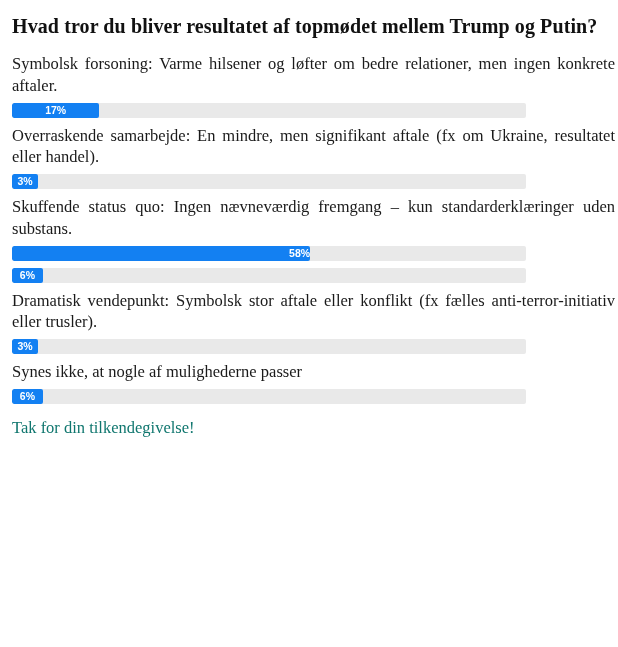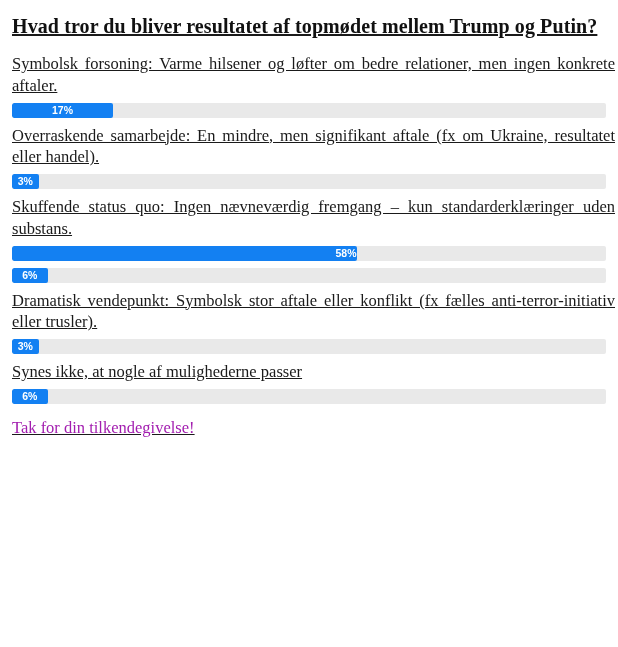--- a/index.html
+++ b/index.html
@@ -11,21 +11,20 @@
     height: 647px;
     background: #ffffff;
     font-family: "Liberation Serif", serif;
     color: #1a1a1a;
     overflow: hidden;
   }
   .poll {
     padding: 14px 3px 0 12px;
     box-sizing: border-box;
     width: 618px;
-    text-decoration: underline;
   }
   .poll-question {
     font-family: "Liberation Serif", serif;
     font-weight: bold;
     font-size: 20px;
     line-height: 1.25;
     margin: 0 0 14px 0;
     color: #111111;
     letter-spacing: 0.1px;
   }
@@ -36,21 +35,21 @@
     font-family: "Liberation Serif", serif;
     font-size: 16.5px;
     line-height: 1.32;
     color: #1a1a1a;
     margin-bottom: 6px;
     text-align: justify;
     text-justify: inter-word;
   }
   .bar-track {
     position: relative;
-    width: 594px;
+    width: 514px;
     height: 15px;
     background: #e9e9e9;
     border-radius: 2px;
     overflow: hidden;
   }
   .bar-fill {
     position: absolute;
     left: 0;
     top: 0;
     height: 15px;
@@ -66,21 +65,21 @@
     font-family: "Liberation Sans", sans-serif;
     font-size: 10.5px;
     font-weight: bold;
     color: #ffffff;
     line-height: 1;
     white-space: nowrap;
   }
   .thanks {
     font-family: "Liberation Serif", serif;
     font-size: 16.5px;
-    color: #a21caf;
+    color: #0f766e;
     margin-top: 14px;
   }
 </style>
 </head>
 <body>
 
 <div class="poll">
 
   <h1 class="poll-question">Hvad tror du bliver resultatet af topmødet mellem Trump og Putin?</h1>
 

